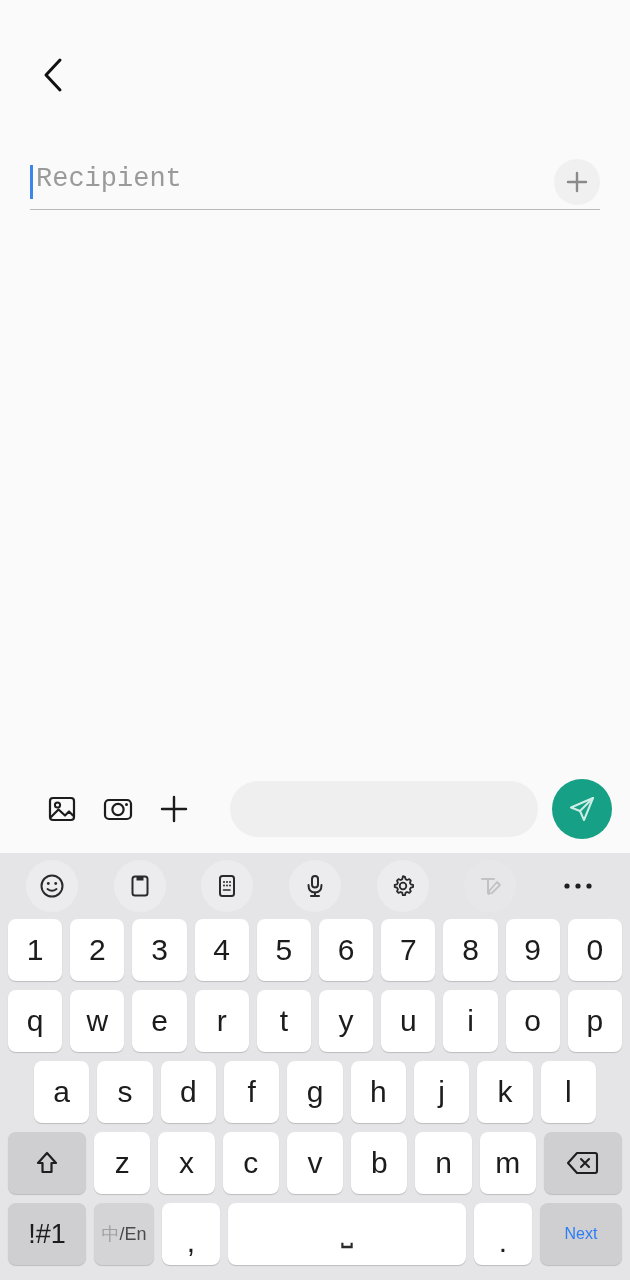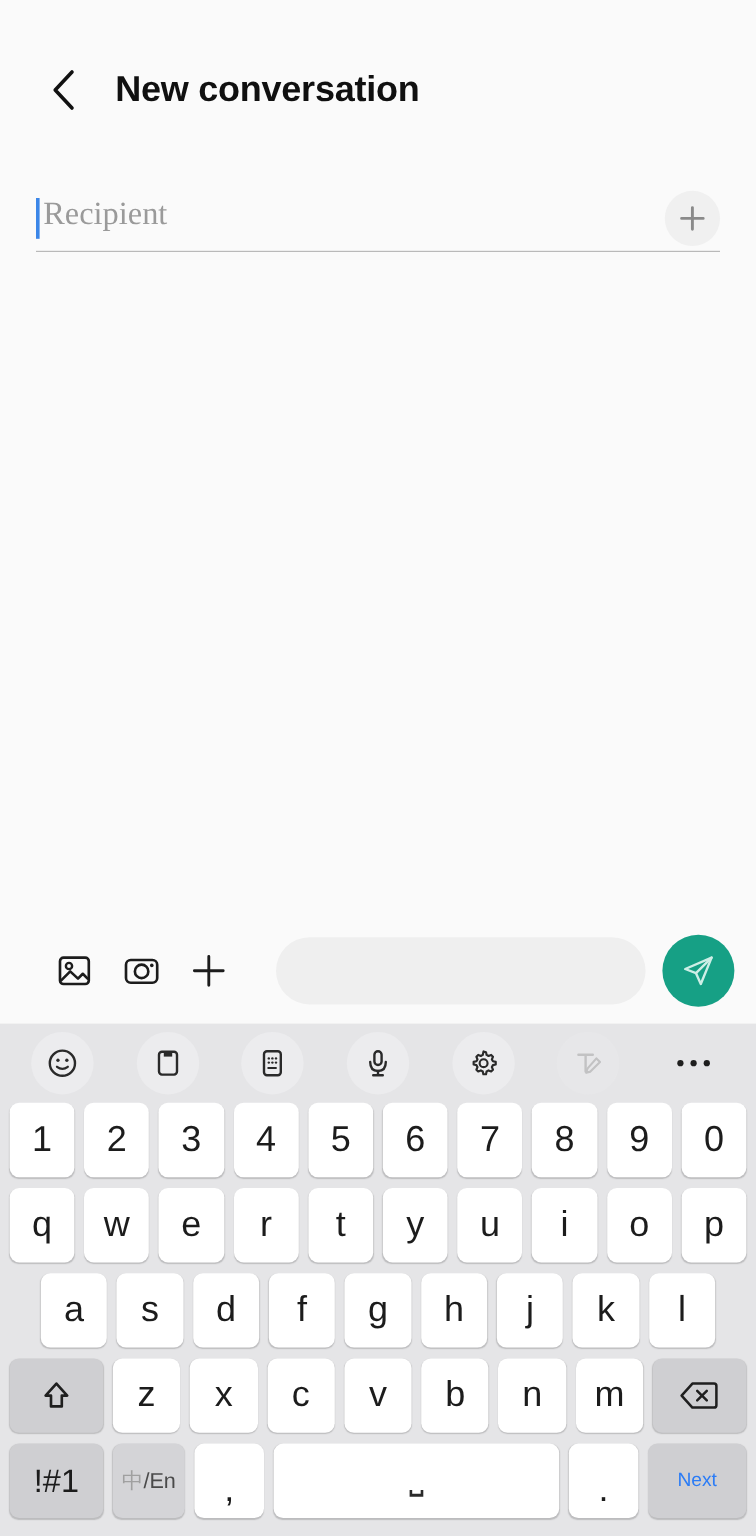--- a/index.html
+++ b/index.html
@@ -15,21 +15,21 @@
   .statusbar { height: 36px; flex: none; background: #fafafa; }
 
   
   .header { height: 78px; flex: none; display: flex; align-items: center; padding-left: 30px; background: #fafafa; }
   .back-btn { width: 46px; height: 46px; display: flex; align-items: center; justify-content: center; cursor: pointer; }
   .header-title { font-size: 30px; font-weight: bold; color: #101010; margin-left: 20px; letter-spacing: -0.2px; }
 
   
   .recipient-row { flex: none; margin: 40px 30px 0 30px; height: 56px; display: flex; align-items: center; position: relative; border-bottom: 1.5px solid #b9b9b9; }
   .caret { width: 3px; height: 34px; background: #3b86e8; flex: none; margin-right: 1px; }
-  .recipient-input { flex: 1; border: none; outline: none; background: transparent; font-family: Liberation Serif, serif; font-size: 27px; color: #222; padding: 0 8px 6px 2px; }
+  .recipient-input { flex: 1; border: none; outline: none; background: transparent; font-family: Liberation Mono, monospace; font-size: 27px; color: #222; padding: 0 8px 6px 2px; }
   .recipient-input::placeholder { color: #9a9a9a; opacity: 1; }
   .add-recipient { width: 46px; height: 46px; border-radius: 50%; background: #f0f0f0; display: flex; align-items: center; justify-content: center; flex: none; cursor: pointer; }
 
   
   .conversation-body { flex: 1 1 auto; background: #fafafa; }
 
   
   .compose-bar { flex: none; height: 88px; display: flex; align-items: center; padding: 0 18px 0 34px; background: #fafafa; gap: 0; }
   .compose-icon { width: 56px; height: 56px; display: flex; align-items: center; justify-content: center; flex: none; cursor: pointer; }
   .compose-field { flex: 1 1 auto; height: 56px; margin: 0 14px 0 28px; border-radius: 28px; background: #efefef; }
@@ -70,21 +70,20 @@
 <div class="screen">
 
   <div class="statusbar"></div>
 
   <div class="header">
     <div class="back-btn">
       <svg width="26" height="38" viewBox="0 0 26 38" fill="none">
         <path d="M20 4 L6 19 L20 34" stroke="#111" stroke-width="3" stroke-linecap="round" stroke-linejoin="round" fill="none"></path>
       </svg>
     </div>
-    <div class="header-title">New conversation</div>
   </div>
 
   <div class="recipient-row">
     <div class="caret"></div>
     <input class="recipient-input" type="text" value="" placeholder="Recipient" style="">
     <div class="add-recipient">
       <svg width="26" height="26" viewBox="0 0 26 26">
         <path d="M13 4 V22 M4 13 H22" stroke="#8a8a8a" stroke-width="2.4" stroke-linecap="round"></path>
       </svg>
     </div>

